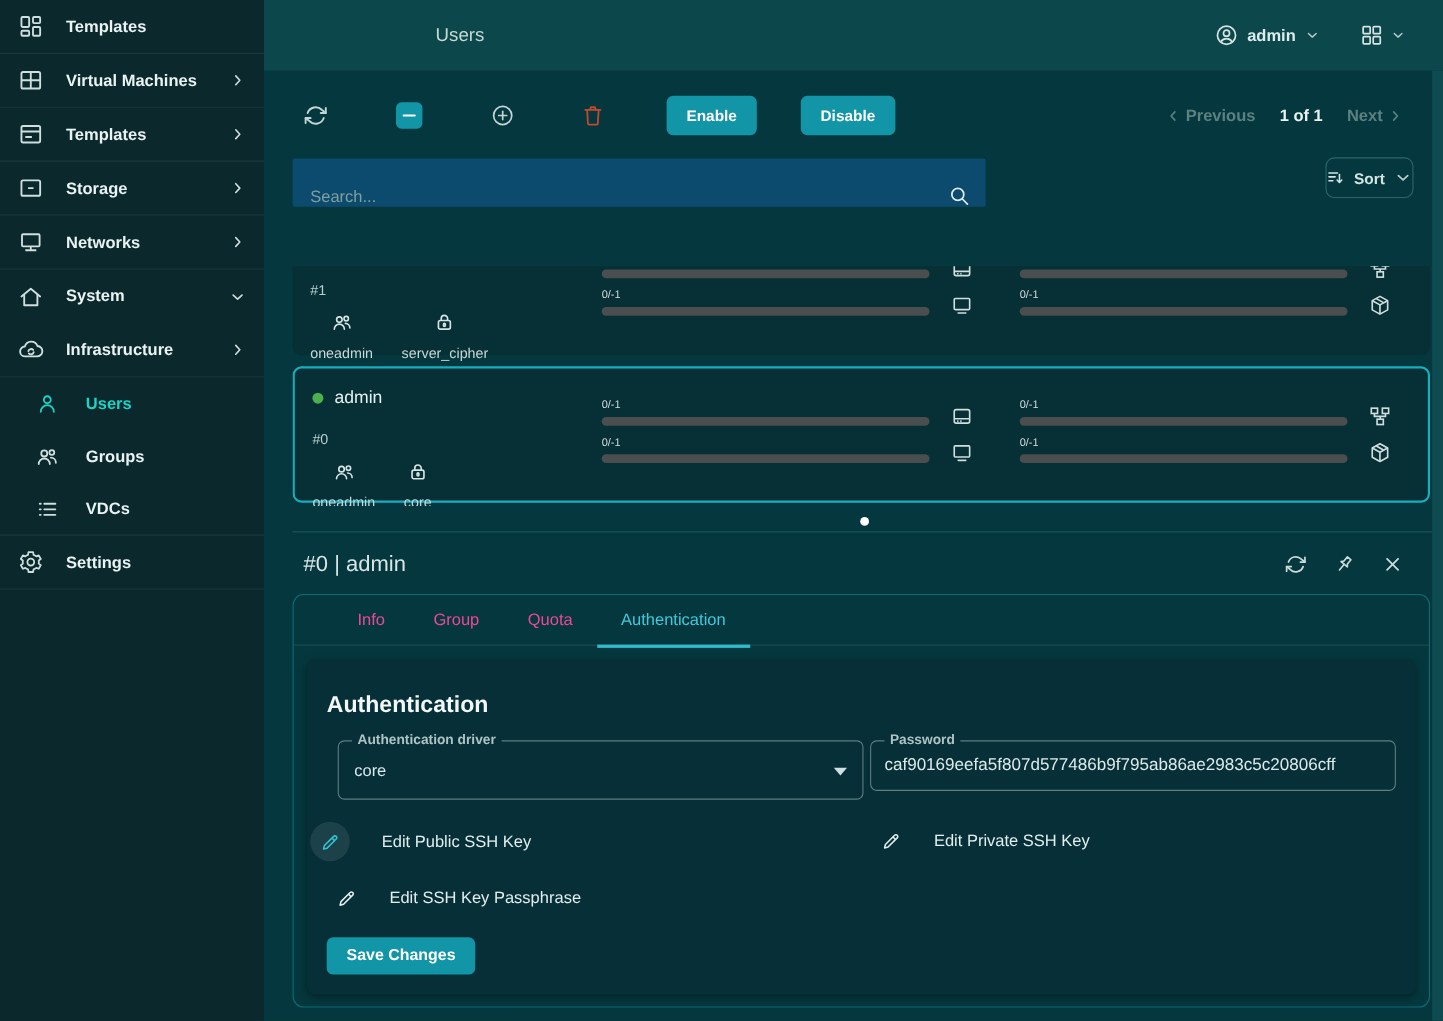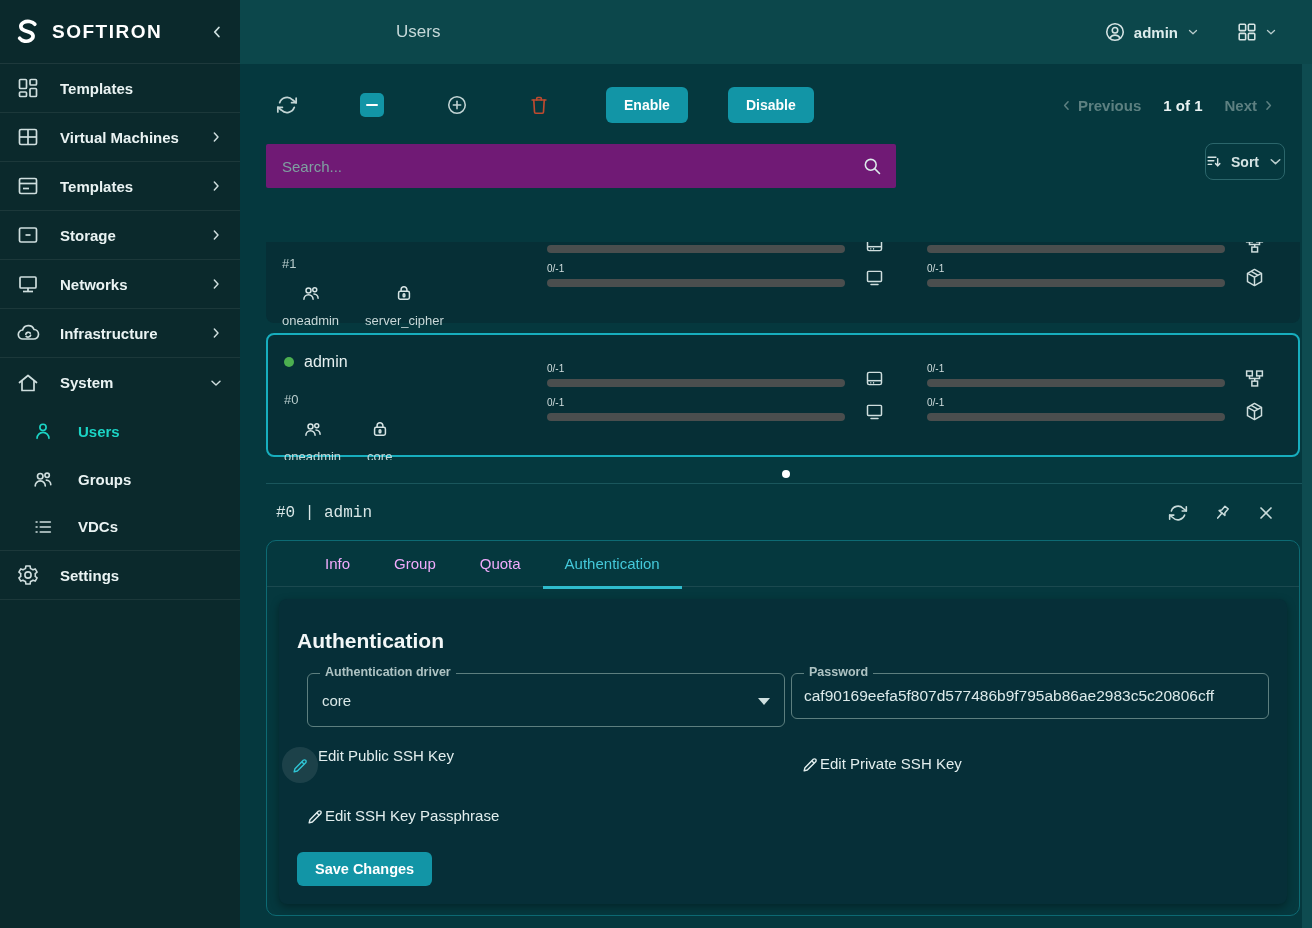--- a/index.html
+++ b/index.html
@@ -47,21 +47,21 @@
   .icon-trash { margin-left:32px; color:#bf4a2f; }
   .btn { background:#1295a6; border:none; color:#ffffff; font-family:inherit; font-size:14px; font-weight:bold; border-radius:6px; height:36px; padding:0 18px; cursor:pointer; }
   .btn-enable { margin-left:28px; }
   .btn-disable { margin-left:12px; }
   .pagination { margin-left:auto; display:flex; align-items:center; padding-right:26px; gap:14px; }
   .page-nav { display:flex; align-items:center; gap:4px; color:#5d8081; font-size:15px; font-weight:bold; cursor:default; }
   .page-nav svg { width:15px; height:15px; }
   .page-info { color:#e9f2f2; font-size:15px; font-weight:bold; margin:0 8px; }
 
   .search-row { position:absolute; top:80px; left:26px; right:0; height:44px; }
-  .search-box { position:absolute; left:0; top:0; width:630px; height:44px; background:#701a75; border-radius:2px; display:flex; align-items:center; }
+  .search-box { position:absolute; left:0; top:0; width:630px; height:44px; background:#0c4a6e; border-radius:2px; display:flex; align-items:flex-end; }
   .search-box input { flex:1; background:transparent; border:none; outline:none; color:#d5e4e4; font-size:15px; font-family:inherit; padding:0 16px; }
   .search-box input::placeholder { color:#7fa0a1; }
   .search-icon { width:20px; height:20px; color:#dcebeb; margin-right:14px; }
   .sort-btn { position:absolute; right:17px; top:-1px; height:37px; border:1px solid #2b666b; border-radius:8px; background:transparent; display:flex; align-items:center; gap:8px; padding:0 0; color:#d4e3e3; font-size:14px; font-weight:bold; cursor:pointer; font-family:inherit; }
   .sort-btn svg { width:17px; height:17px; }
 
   
   .list-viewport { position:absolute; left:26px; top:178px; width:1034px; height:218px; overflow:hidden; }
   .user-card { position:relative; width:1034px; height:124px; background:#062f36; border-radius:8px; cursor:pointer; }
   .user-card.clipped { margin-top:-43px; }
@@ -79,61 +79,52 @@
   .metric .mbar { height:8px; border-radius:4px; background:#4a4e4e; }
   .m-icon { position:absolute; width:21px; height:21px; color:#cfdede; }
   .selected .uc-name .nm { font-size:16px; }
 
   
   .carousel-dot { position:absolute; left:542px; top:406px; width:8px; height:8px; border-radius:50%; background:#ffffff; }
   .carousel-line { position:absolute; left:26px; top:419px; width:1036px; height:1px; background:#1a565c; }
 
   
   .detail-header { position:absolute; left:36px; top:433px; right:26px; height:32px; display:flex; align-items:center; }
-  .detail-title { font-size:16px; color:#d8e6e6;font-family:Liberation Mono, monospace; }
+  .detail-title { font-size:20px; color:#d8e6e6; }
   .detail-actions { margin-left:auto; display:flex; align-items:center; gap:24px; }
   .detail-actions .dicon { width:20px; height:20px; color:#c9dbdb; cursor:pointer; }
 
   .detail-panel { position:absolute; left:26px; top:476px; width:1034px; height:376px; border:1px solid #0d6a73; border-radius:10px; }
   .tabbar { height:46px; display:flex; align-items:center; padding-left:36px; border-bottom:1px solid rgba(255,255,255,.09); }
-  .tab { position:relative; height:46px; display:flex; align-items:center; padding:0 22px; font-size:15px; color:#f0abfc; cursor:pointer; }
+  .tab { position:relative; height:46px; display:flex; align-items:center; padding:0 22px; font-size:15px; color:#ec4899; cursor:pointer; }
   .tab.active { color:#44c8da; }
   .tab.active::after { content:""; position:absolute; left:0; right:0; bottom:-2px; height:3px; background:#2fbccd; }
 
   .detail-card { margin:12px; height:305px; background:#062f38; border-radius:8px; box-shadow:0 3px 8px rgba(0,0,0,.35); position:relative; }
   .auth-heading { position:absolute; left:18px; top:30px; font-size:21px; font-weight:bold; color:#f2f7f7; }
   .field { position:absolute; border:1px solid #5d7f7f; border-radius:6px; background:transparent; }
   .field .legend { position:absolute; top:-9px; left:12px; background:#062f38; padding:0 5px; font-size:12.5px; font-weight:bold; color:#aec3c3; }
   .field-driver { left:28px; top:74px; width:478px; height:54px; cursor:pointer; }
   .field-driver .fvalue { position:absolute; left:14px; top:0; height:100%; display:flex; align-items:center; font-size:15px; color:#d9e8e8; }
   .dd-arrow { position:absolute; right:14px; top:24px; width:0; height:0; border-left:6px solid transparent; border-right:6px solid transparent; border-top:7px solid #cfe0e0; }
   .field-password { left:512px; top:74px; width:478px; height:46px; }
   .field-password input { width:100%; height:100%; background:transparent; border:none; outline:none; color:#dceaea; font-size:15.5px; font-family:inherit; padding:0 12px; }
-  .ssh-btn { position:absolute; display:flex; align-items:flex-start; gap:0; color:#e2eeee; font-size:15px; cursor:pointer; background:none; border:none; font-family:inherit; }
+  .ssh-btn { position:absolute; display:flex; align-items:center; gap:29px; color:#e2eeee; font-size:15px; cursor:pointer; background:none; border:none; font-family:inherit; }
   .ssh-btn svg { width:19px; height:19px; color:#e2eeee; }
   .ssh-public { left:3px; top:148px; }
   .ssh-public .pen-wrap { width:36px; height:36px; border-radius:50%; background:rgba(255,255,255,.09); display:flex; align-items:center; justify-content:center; }
   .ssh-public svg { color:#2fc4d4; }
   .ssh-private { left:522px; top:156px; }
   .ssh-passphrase { left:27px; top:208px; }
   .save-btn { position:absolute; left:18px; top:253px; height:34px; font-size:14.5px; }
 </style>
 </head>
 <body>
 
 <aside class="sidebar">
-  <div class="logo-row">
-    <svg class="logo-mark" viewBox="0 0 24 24" fill="none" stroke="currentColor" stroke-width="2.6" stroke-linecap="round">
-      <path d="M17.5 6.5c-1.5-2-5.5-2.7-8-1.2-2.8 1.6-2.3 4.6.7 5.6l3.6 1.2c3 1 3.4 4 .6 5.6-2.6 1.5-6.1.8-7.6-1.3"></path>
-    </svg>
-    <span class="logo-text">SOFTIRON</span>
-    <svg class="collapse-btn" viewBox="0 0 24 24" fill="none" stroke="currentColor" stroke-width="2.4" stroke-linecap="round" stroke-linejoin="round">
-        <polyline points="14.5 6 9 12 14.5 18"></polyline>
-      </svg>
-  </div>
   <nav>
     <div class="nav-item">
       <span class="nav-icon">
           <svg viewBox="0 0 24 24" fill="none" stroke="currentColor" stroke-width="1.7">
             <rect x="3.5" y="3.5" width="7" height="9" rx="1"></rect>
             <rect x="14" y="3.5" width="6.5" height="5.5" rx="1"></rect>
             <rect x="3.5" y="16" width="7" height="4.5" rx="1"></rect>
             <rect x="14" y="12.5" width="6.5" height="8" rx="1"></rect>
           </svg>
         </span>
@@ -183,43 +174,43 @@
             <rect x="4" y="5" width="16" height="11" rx="1"></rect>
             <line x1="12" y1="16" x2="12" y2="19.5"></line>
             <line x1="7" y1="19.5" x2="17" y2="19.5"></line>
           </svg>
         </span>
       <span class="nav-label">Networks</span>
       <svg class="nav-chevron" viewBox="0 0 24 24" fill="none" stroke="currentColor" stroke-width="2.2" stroke-linecap="round" stroke-linejoin="round">
           <polyline points="9.5 6 15 12 9.5 18"></polyline>
         </svg>
     </div>
+    <div class="nav-item no-border">
+      <span class="nav-icon">
+          <svg viewBox="0 0 24 24" fill="none" stroke="currentColor" stroke-width="1.7" stroke-linecap="round" stroke-linejoin="round">
+            <path d="M3.5 11.5 12 4.5l8.5 7"></path>
+            <path d="M6 9.8V19.5h12V9.8"></path>
+          </svg>
+        </span>
+      <span class="nav-label">System</span>
+      <svg class="nav-chevron" viewBox="0 0 24 24" fill="none" stroke="currentColor" stroke-width="2.2" stroke-linecap="round" stroke-linejoin="round">
+          <polyline points="6 9.5 12 15 18 9.5"></polyline>
+        </svg>
+    </div>
     <div class="nav-item">
       <span class="nav-icon">
           <svg viewBox="0 0 24 24" fill="none" stroke="currentColor" stroke-width="1.7" stroke-linecap="round" stroke-linejoin="round">
             <path d="M7 18a4.5 4.5 0 0 1-.4-9A6 6 0 0 1 18 8.5 4 4 0 0 1 17.5 18H7z"></path>
             <path d="M9.8 13.2a2.6 2.6 0 0 1 4.4-1.1"></path>
             <path d="M14.6 14.2a2.6 2.6 0 0 1-4.4 1.1"></path>
           </svg>
         </span>
       <span class="nav-label">Infrastructure</span>
       <svg class="nav-chevron" viewBox="0 0 24 24" fill="none" stroke="currentColor" stroke-width="2.2" stroke-linecap="round" stroke-linejoin="round">
           <polyline points="9.5 6 15 12 9.5 18"></polyline>
-        </svg>
-    </div>
-    <div class="nav-item no-border">
-      <span class="nav-icon">
-          <svg viewBox="0 0 24 24" fill="none" stroke="currentColor" stroke-width="1.7" stroke-linecap="round" stroke-linejoin="round">
-            <path d="M3.5 11.5 12 4.5l8.5 7"></path>
-            <path d="M6 9.8V19.5h12V9.8"></path>
-          </svg>
-        </span>
-      <span class="nav-label">System</span>
-      <svg class="nav-chevron" viewBox="0 0 24 24" fill="none" stroke="currentColor" stroke-width="2.2" stroke-linecap="round" stroke-linejoin="round">
-          <polyline points="6 9.5 12 15 18 9.5"></polyline>
         </svg>
     </div>
     <div class="nav-item sub active">
       <span class="nav-icon">
           <svg viewBox="0 0 24 24" fill="none" stroke="currentColor" stroke-width="1.8" stroke-linecap="round">
             <circle cx="12" cy="8" r="3.4"></circle>
             <path d="M5.5 20a6.5 6.5 0 0 1 13 0"></path>
           </svg>
         </span>
       <span class="nav-label">Users</span>

